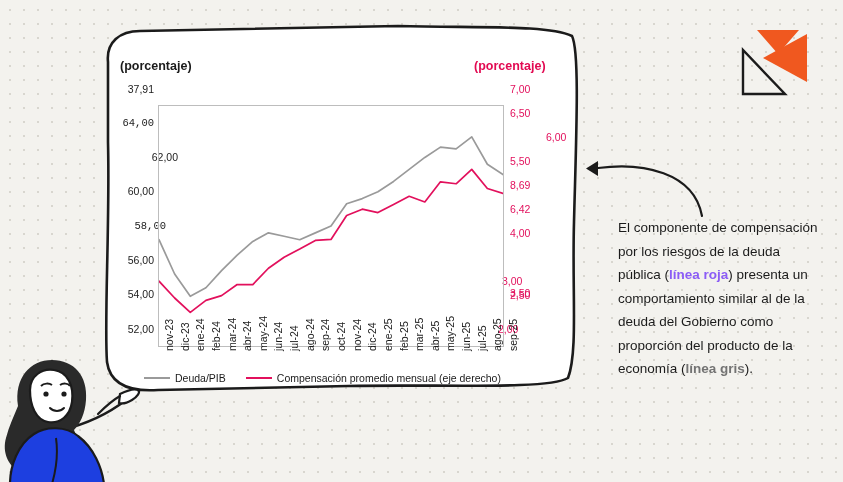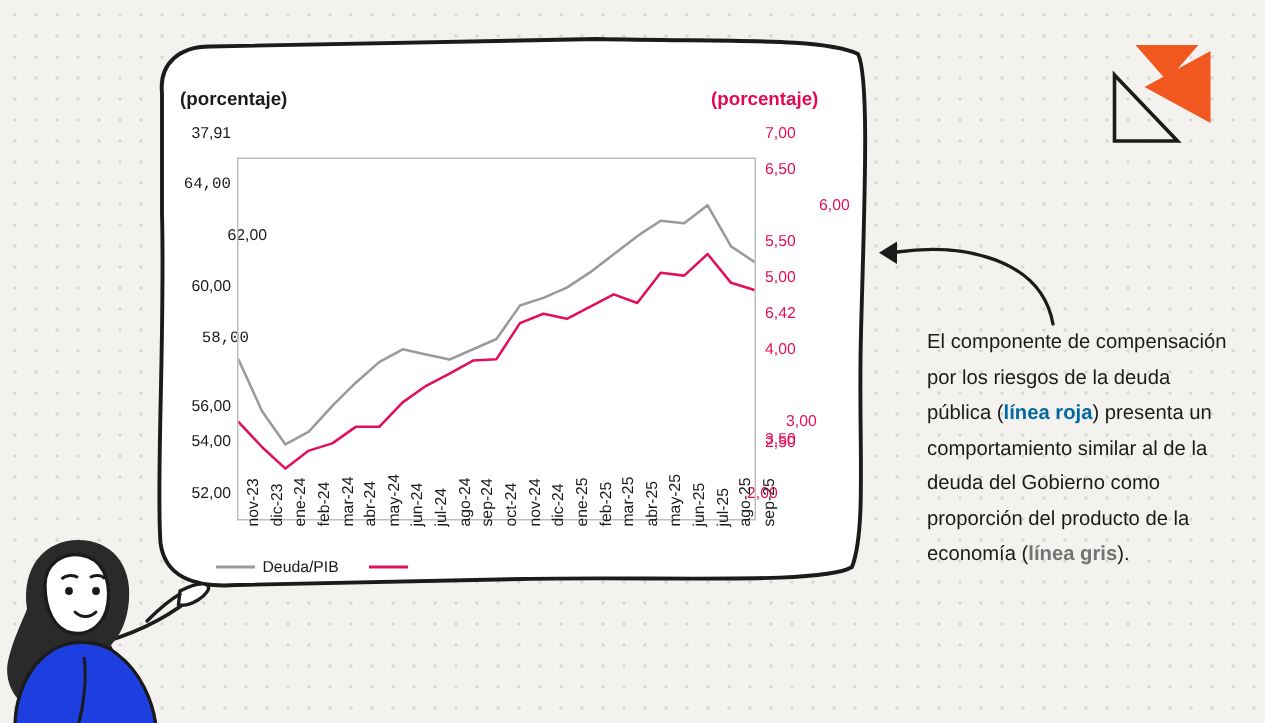--- a/index.html
+++ b/index.html
@@ -130,21 +130,21 @@
   }
   #callout-text {
     position: absolute;
     left: 618px;
     top: 216px;
     width: 202px;
     font-size: 13.5px;
     line-height: 23.5px;
     color: #1b1b1b;
   }
-  #callout-text .hl { color: #0369a1; font-weight: bold; }
+  #callout-text .hl { color: #8b5cf6; font-weight: bold; }
   #callout-text .hl-gray { color: #737373; font-weight: bold; }
 
   
   #person {
     position: absolute;
     left: 0;
     bottom: 0;
     width: 180px;
     height: 180px;
   }
@@ -170,34 +170,34 @@
   </svg>
 
   <div id="card-inner">
     <div class="axis-unit" id="unit-left">(porcentaje)</div>
     <div class="axis-unit" id="unit-right">(porcentaje)</div>
 
     <div id="plot-wrap">
 
       <div class="ytick left" style="left:0px;  top:241px;">52,00</div>
       <div class="ytick left" style="left:0px;  top:206px;">54,00</div>
-      <div class="ytick left" style="left:0px;  top:172px;margin-top:11px;">56,00</div>
+      <div class="ytick left" style="left:0px;  top:172px;">56,00</div>
       <div class="ytick left" style="left:12px;  top:138px;font-family:Liberation Mono, monospace;">58,00</div>
       <div class="ytick left" style="left:0px;  top:103px;">60,00</div>
       <div class="ytick left" style="left:0px;  top:69px;margin-left:24px;">62,00</div>
       <div class="ytick left" style="left:0px;  top:35px;font-family:Liberation Mono, monospace;">64,00</div>
       <div class="ytick left" style="left:0px;  top:1px;">37,91</div>
 
       <div class="ytick right" style="left:378px; top:241px;">2,00</div>
       <div class="ytick right" style="left:390px; top:207px;">2,50</div>
-      <div class="ytick right" style="left:404px; top:193px;">3,00</div>
+      <div class="ytick right" style="left:382px; top:193px;">3,00</div>
       <div class="ytick right" style="left:390px; top:169px;margin-top:36px;">3,50</div>
       <div class="ytick right" style="left:390px; top:145px;">4,00</div>
       <div class="ytick right" style="left:390px; top:121px;">6,42</div>
-      <div class="ytick right" style="left:390px; top:97px;">5,00</div>
+      <div class="ytick right" style="left:390px; top:97px;">8,69</div>
       <div class="ytick right" style="left:390px; top:73px;">5,50</div>
       <div class="ytick right" style="left:390px; top:49px;padding-left:36px;">6,00</div>
       <div class="ytick right" style="left:390px; top:25px;">6,50</div>
       <div class="ytick right" style="left:390px; top:1px;">7,00</div>
 
       <div id="plot-area">
         <svg id="series-svg" width="344" height="240" viewBox="0 0 344 240">
             <path d="M0.00,133.71 L15.64,168.00 L31.27,190.29 L46.91,181.71 L62.55,164.57 L78.18,149.14 L93.82,135.43 L109.45,126.86 L125.09,130.29 L140.73,133.71 L156.36,126.86 L172.00,120.00 L187.64,97.71 L203.27,92.57 L218.91,85.71 L234.55,75.43 L250.18,63.43 L265.82,51.43 L281.45,41.14 L297.09,42.86 L312.73,30.86 L328.36,58.29 L344.00,68.57" fill="none" stroke="#9a9a9a" stroke-width="1.7" stroke-linejoin="round" stroke-linecap="round"></path>
             <path d="M0.00,175.20 L15.64,192.00 L31.27,206.40 L46.91,194.40 L62.55,189.60 L78.18,178.56 L93.82,178.56 L109.45,162.24 L125.09,151.20 L140.73,143.04 L156.36,134.40 L172.00,133.44 L187.64,109.44 L203.27,103.20 L218.91,106.56 L234.55,98.40 L250.18,90.24 L265.82,96.00 L281.45,75.84 L297.09,77.76 L312.73,63.36 L328.36,82.56 L344.00,87.36" fill="none" stroke="#e2105c" stroke-width="1.7" stroke-linejoin="round" stroke-linecap="round"></path>
           </svg>
@@ -230,20 +230,21 @@
         </div>
     </div>
 
     <div id="legend">
       <div class="legend-item">
         <span class="legend-line"></span>
         <span>Deuda/PIB</span>
       </div>
       <div class="legend-item">
         <span class="legend-line red"></span>
+        <span>Compensación promedio mensual (eje derecho)</span>
       </div>
     </div>
   </div>
 </div>
 
 <div id="callout-arrow">
   <svg width="140" height="70" viewBox="0 0 140 70">
     <path d="M16,18 C60,12 112,22 120,66" fill="none" stroke="#1b1b1b" stroke-width="2.2" stroke-linecap="round"></path>
     <polygon points="16,11 16,26 4,18.5" fill="#1b1b1b"></polygon>
   </svg>

